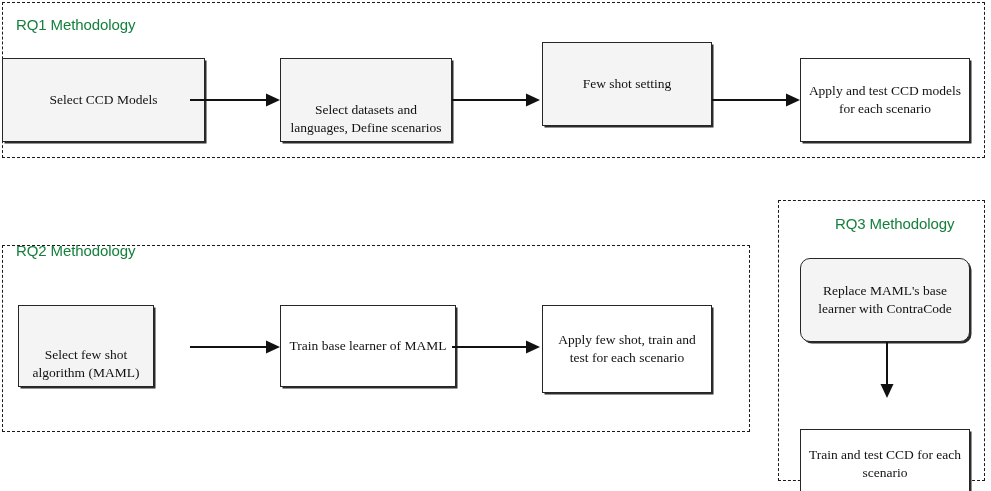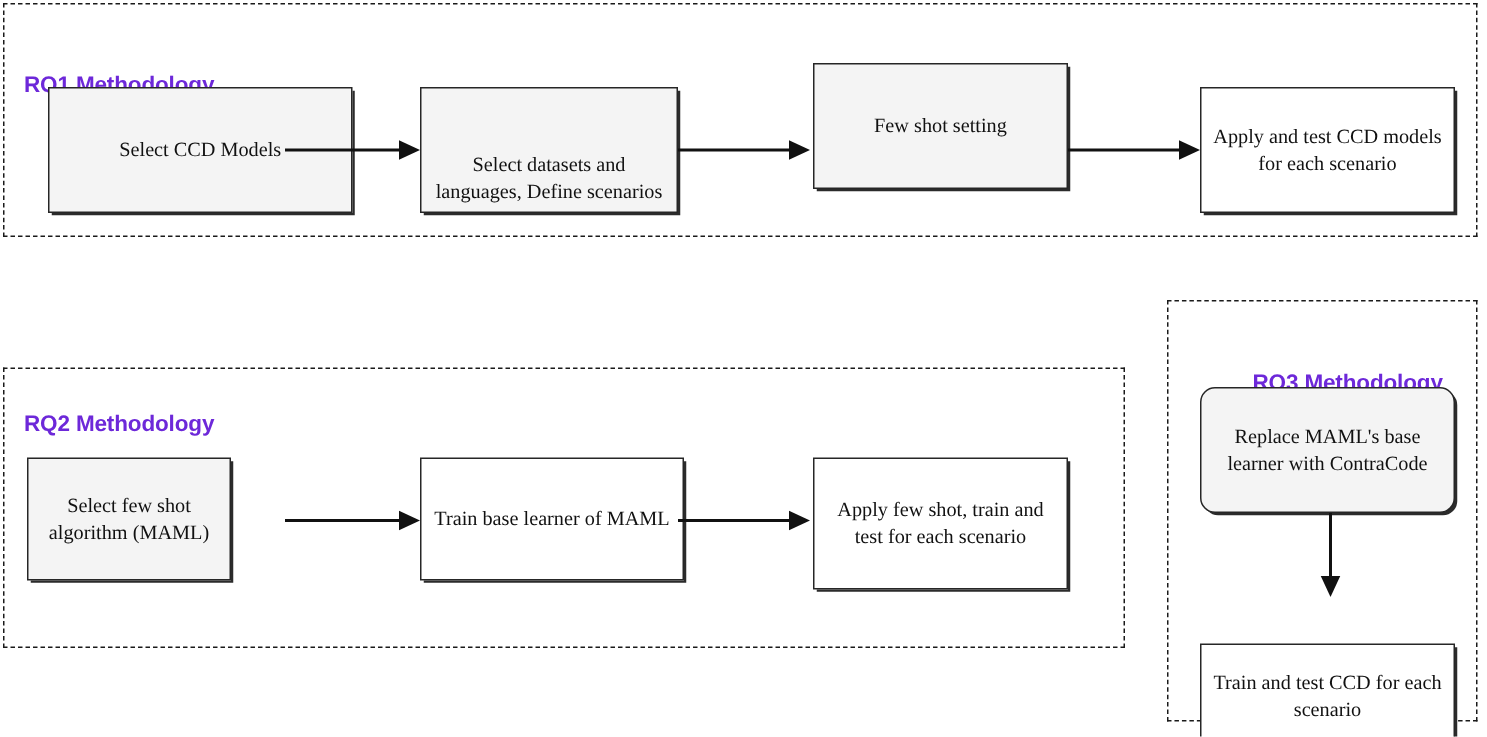--- a/index.html
+++ b/index.html
@@ -24,26 +24,25 @@
     background: transparent;
   }
   #rq1-section { left: 2px;   top: 2px;   width: 983px; height: 156px; }
   #rq2-section { left: 2px;   top: 245px; width: 748px; height: 187px; }
   #rq3-section { left: 778px; top: 200px; width: 207px; height: 281px; }
 
   
   .section-title {
     position: absolute;
     font-family: "Liberation Sans", sans-serif;
-    font-weight: bold;
+    font-weight: normal;
     font-size: 15px;
-    color: #6d28d9;
+    color: #15803d;
     letter-spacing: -0.1px;
     white-space: nowrap;
-    margin-top: 32px;
   }
   #rq1-title { left: 16px;  top: 16px; }
   #rq2-title { left: 16px;  top: 242px; }
   #rq3-title { left: 835px; top: 215px; }
 
   
   .node {
     position: absolute;
     box-sizing: border-box;
     border: 1.5px solid #262626;
@@ -56,27 +55,27 @@
     color: #111111;
     font-family: "Liberation Serif", serif;
     font-size: 13.5px;
     line-height: 1.32;
     padding: 4px 7px;
   }
   .node.white { background: #ffffff; }
   .node .label { display: block; }
 
   
-  #rq1-node-1 { left: 32px;  top: 58px; width: 203px; height: 84px; }
+  #rq1-node-1 { left: 2px;  top: 58px; width: 203px; height: 84px; }
   #rq1-node-2 { left: 280px; top: 58px; width: 172px; height: 84px; align-items: flex-end; }
   #rq1-node-3 { left: 542px; top: 42px; width: 170px; height: 84px; }
   #rq1-node-4 { left: 800px; top: 58px; width: 170px; height: 84px; }
 
   
-  #rq2-node-1 { left: 18px;  top: 305px; width: 136px; height: 82px; }
+  #rq2-node-1 { left: 18px;  top: 305px; width: 136px; height: 82px; align-items: flex-end; }
   #rq2-node-2 { left: 280px; top: 305px; width: 176px; height: 82px; }
   #rq2-node-3 { left: 542px; top: 305px; width: 170px; height: 88px; }
 
   
   #rq3-node-1 { left: 800px; top: 258px; width: 170px; height: 84px; border-radius: 10px; }
   #rq3-node-2 { left: 800px; top: 396px; width: 170px; height: 70px; margin-top: 33px; }
 
   
   .arrow {
     position: absolute;

